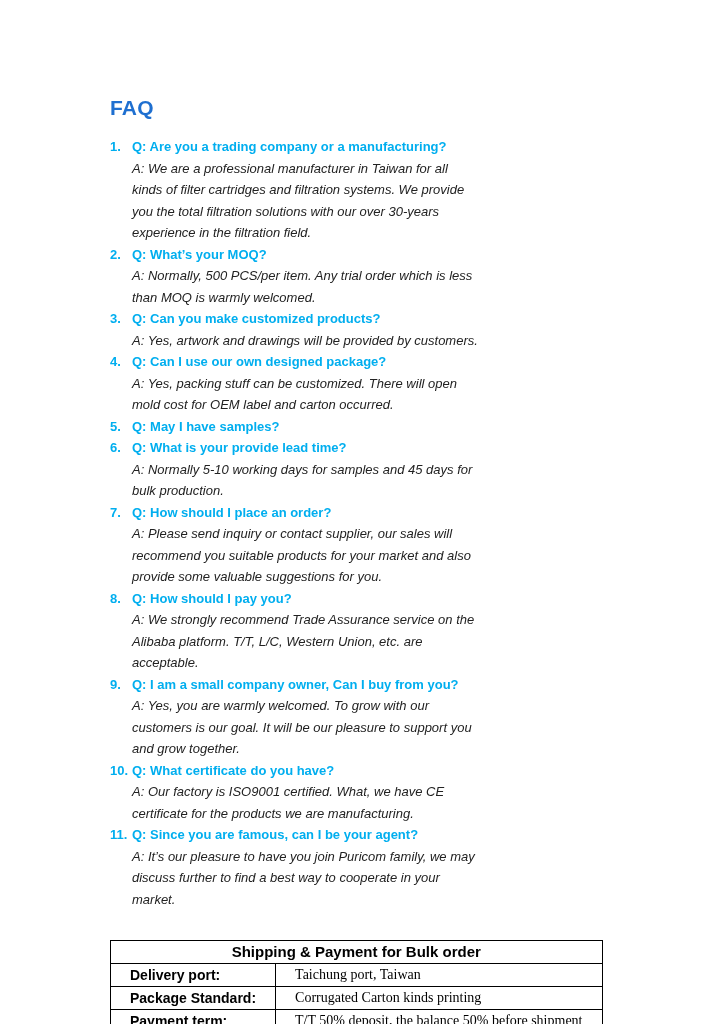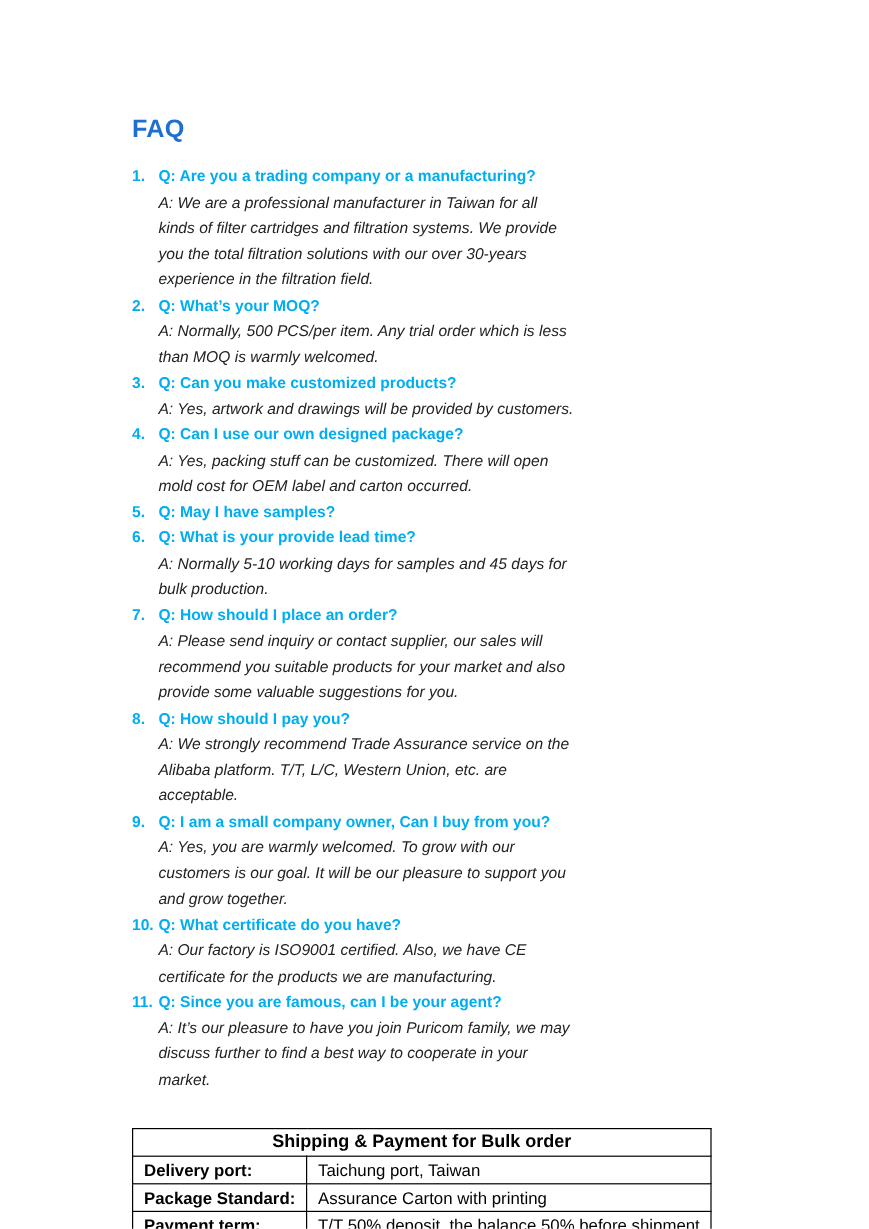--- a/index.html
+++ b/index.html
@@ -52,37 +52,38 @@
   .ship-table{
     margin-top:30px;
     border-collapse:collapse;
     width:440px;
     font-size:14px;
     color:#000;
   }
   .ship-table th,
   .ship-table td{
     border:1px solid #000;
-    padding:1px 9px;
+    padding:1px 19px;
     line-height:20px;
     text-align:left;
     vertical-align:middle;
     white-space:nowrap;
   }
   .ship-table th{
     text-align:center;
     font-weight:bold;
     font-size:15px;
   }
   .ship-table td.lbl{
     width:118px;
     font-weight:bold;
   }
   .ship-table td.val{
     font-weight:normal;
+    font-family:Liberation Serif, serif;
   }
 </style>
 </head>
 <body>
 
 <div class="page">
 
   <h1 class="doc-title">FAQ</h1>
 
   <div class="faq-list">
@@ -136,21 +137,21 @@
 
     <div class="faq-item">
       <span class="num">9.</span>
       <div class="q">Q: I am a small company owner, Can I buy from you?</div>
       <div class="a">A: Yes, you are warmly welcomed. To grow with our customers is our goal. It will be our pleasure to support you and grow together.</div>
     </div>
 
     <div class="faq-item">
       <span class="num">10.</span>
       <div class="q">Q: What certificate do you have?</div>
-      <div class="a">A: Our factory is ISO9001 certified. Also, we have CE certificate for the products we are manufacturing.</div>
+      <div class="a">A: Our factory is ISO9001 certified. What, we have CE certificate for the products we are manufacturing.</div>
     </div>
 
     <div class="faq-item">
       <span class="num">11.</span>
       <div class="q">Q: Since you are famous, can I be your agent?</div>
       <div class="a">A: It’s our pleasure to have you join Puricom family, we may discuss further to find a best way to cooperate in your market.</div>
     </div>
 
   </div>
 
@@ -160,21 +161,21 @@
         <th colspan="2">Shipping &amp; Payment for Bulk order</th>
       </tr>
     </thead>
     <tbody>
       <tr>
         <td class="lbl">Delivery port:</td>
         <td class="val">Taichung port, Taiwan</td>
       </tr>
       <tr>
         <td class="lbl">Package Standard:</td>
-        <td class="val">Assurance Carton with printing</td>
+        <td class="val">Corrugated Carton kinds printing</td>
       </tr>
       <tr>
         <td class="lbl">Payment term:</td>
         <td class="val">T/T 50% deposit, the balance 50% before shipment</td>
       </tr>
       <tr>
         <td class="lbl">Assurance date:</td>
         <td class="val">30-45 days after receiving 50% deposit</td>
       </tr>
     </tbody>

